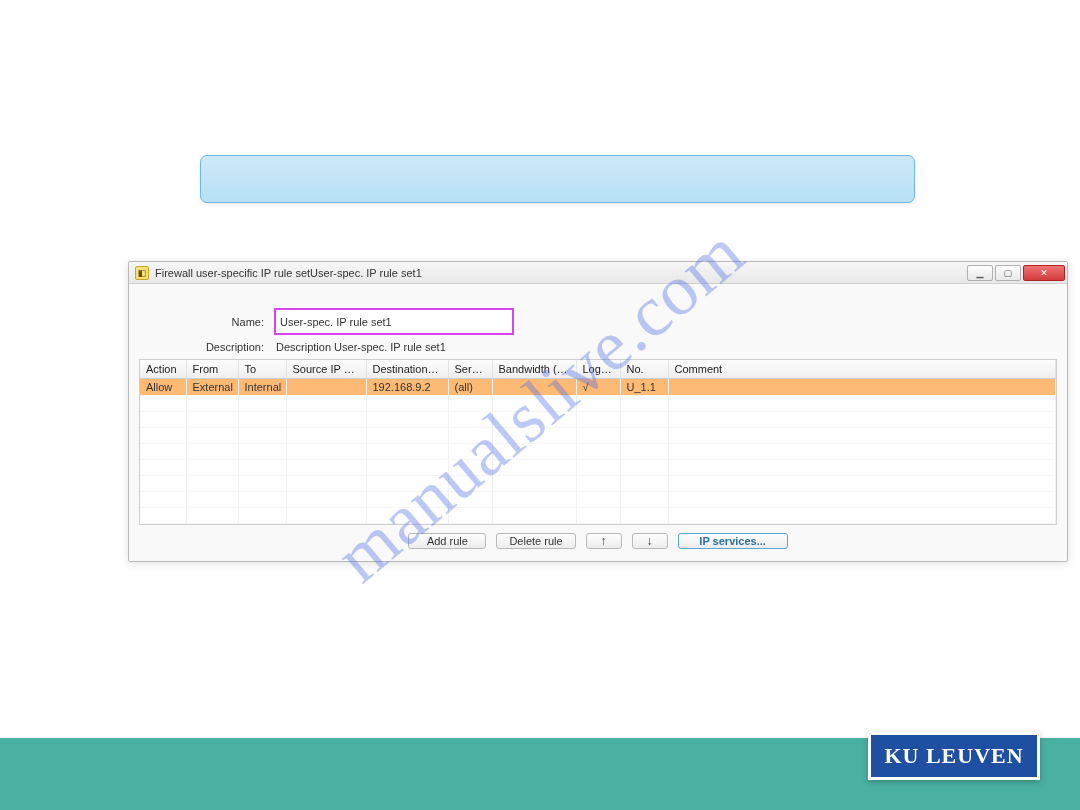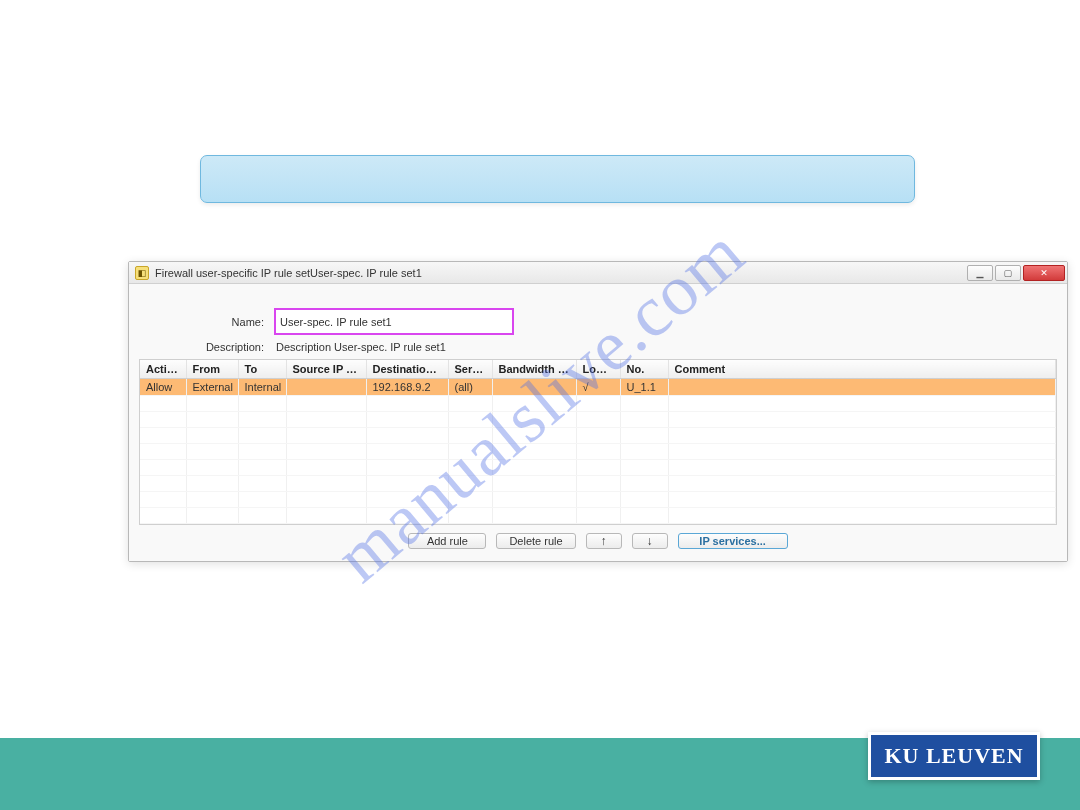--- a/index.html
+++ b/index.html
@@ -147,21 +147,21 @@
     border-collapse: collapse;
     width: 100%;
     font-size: 11px;
     table-layout: fixed;
   }
   .grid thead th {
     background: linear-gradient(#fdfdfd,#eeeeee);
     border-bottom: 1px solid #cfcfcf;
     border-right: 1px solid #e3e3e3;
     text-align: left;
-    font-weight: bold;
+    font-weight: normal;
     padding: 3px 6px;
     color: #222;
     white-space: nowrap;
     overflow: hidden;
     text-overflow: ellipsis;
   }
   .grid tbody td {
     border-right: 1px solid #f0f0f0;
     border-bottom: 1px solid #f5f5f5;
     padding: 2px 6px;

